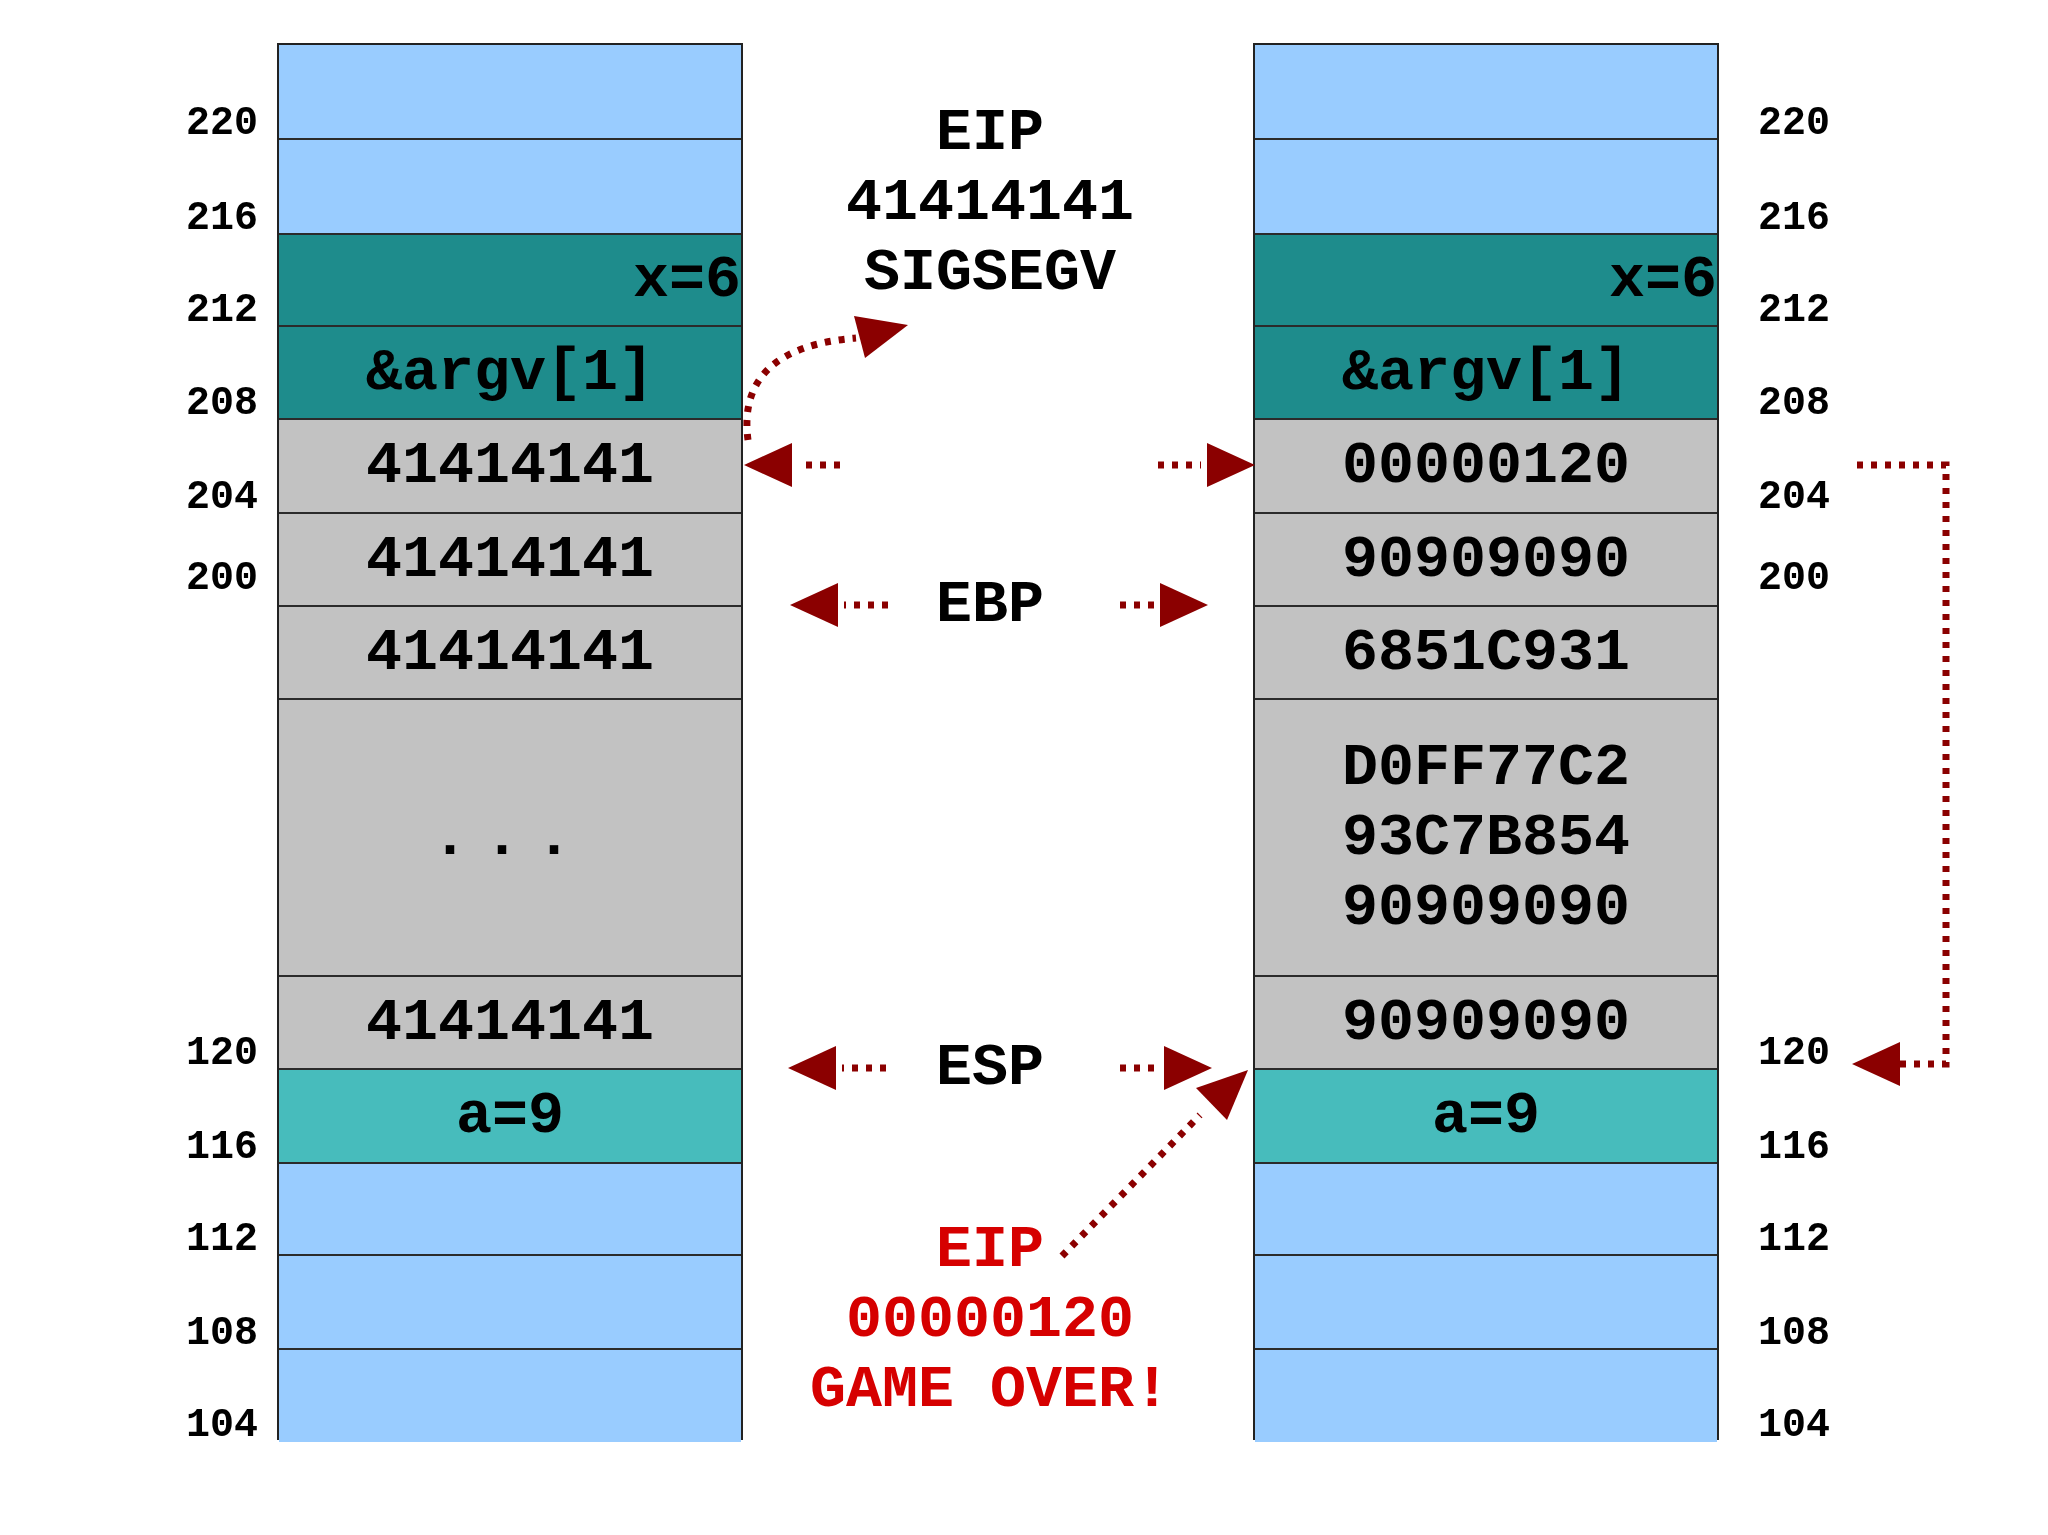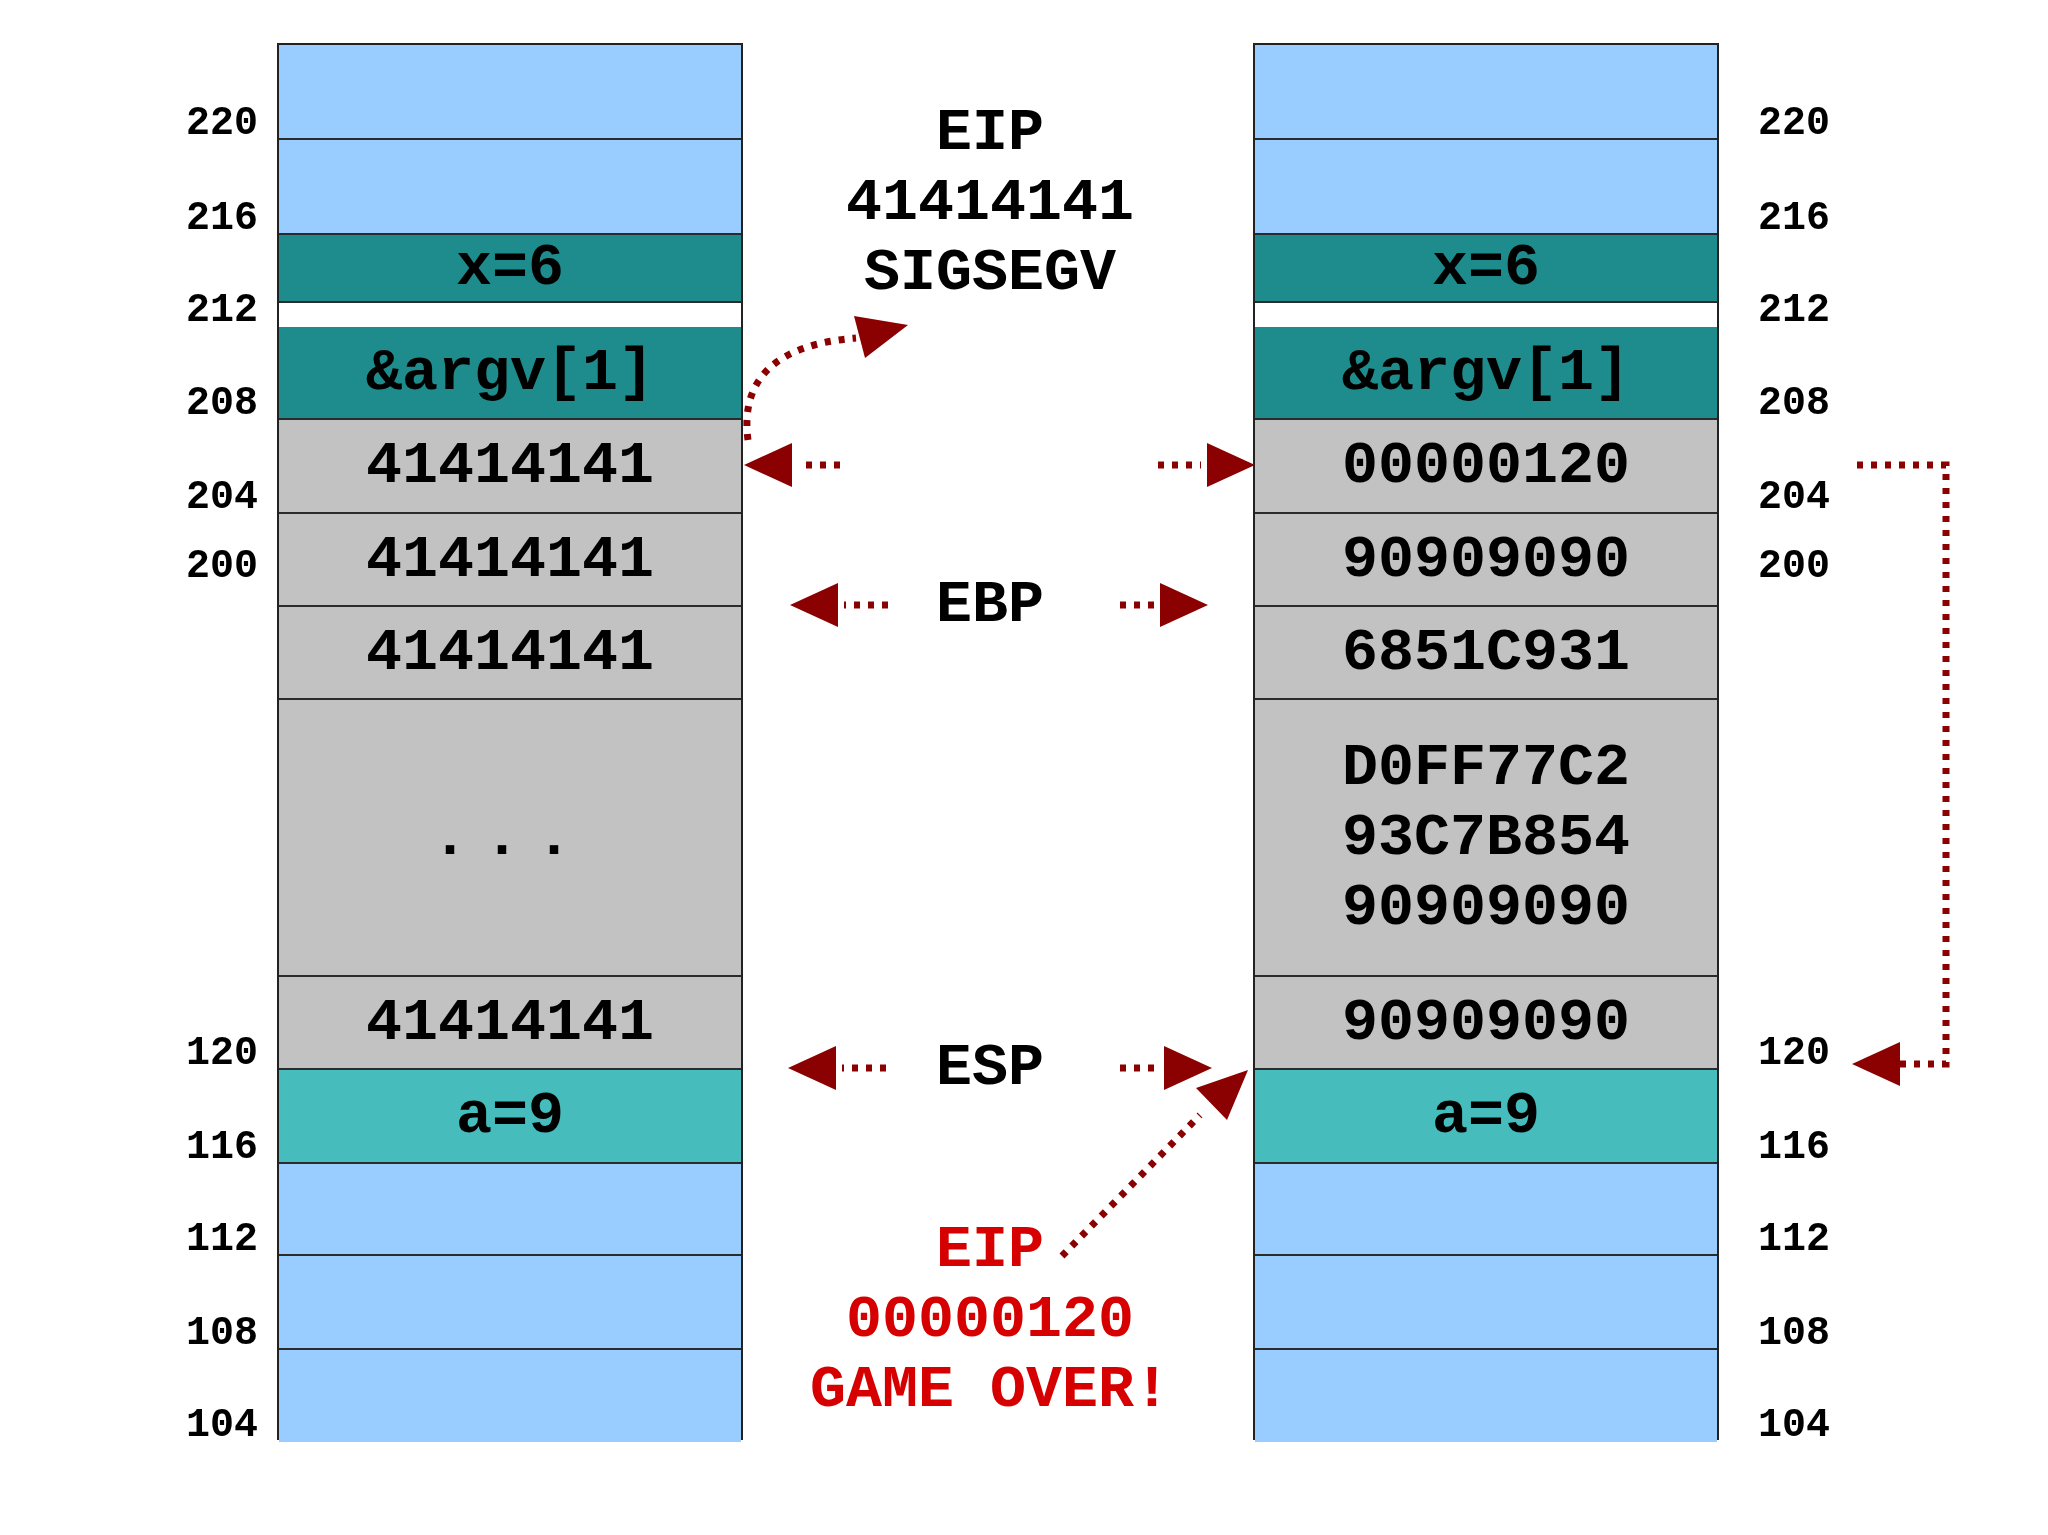--- a/index.html
+++ b/index.html
@@ -21,21 +21,21 @@
   .col-right{left:1253px;}
   .row{
     position:absolute;left:0;width:100%;box-sizing:border-box;
     display:flex;align-items:center;justify-content:center;
     font-size:60px;line-height:62px;
     border-bottom:2px solid #2b2b2b;
   }
   .row:last-child{border-bottom:none;}
   .r0{top:0;height:95px;}
   .r1{top:95px;height:95px;}
-  .r2{top:190px;height:68px;}
+  .r2{top:190px;height:92px;justify-content:flex-end;}
   .r3{top:282px;height:93px;}
   .r4{top:375px;height:94px;}
   .r5{top:469px;height:93px;}
   .r6{top:562px;height:93px;}
   .r7{top:655px;height:277px;}
   .r8{top:932px;height:93px;}
   .r9{top:1025px;height:94px;}
   .r10{top:1119px;height:92px;}
   .r11{top:1211px;height:94px;}
   .r12{top:1305px;height:92px;border-bottom:none;}
@@ -45,21 +45,21 @@
   .c-gray{background:#C2C2C2;}
   .dots{letter-spacing:16px;}
   .multiline{text-align:right;line-height:70px;}
   
   .addr{
     position:absolute;font-size:40px;line-height:62px;
   }
   .al{left:118px;width:140px;text-align:right;}
   .ar{left:1758px;width:170px;text-align:left;}
   .t0{top:93px;}  .t1{top:188px;} .t2{top:280px;} .t3{top:373px;}
-  .t4{top:467px;} .t5{top:536px;} .t6{top:1023px;}.t7{top:1117px;}
+  .t4{top:467px;} .t5{top:548px;} .t6{top:1023px;}.t7{top:1117px;}
   .t8{top:1209px;}.t9{top:1303px;}.t10{top:1395px;}
   
   .mid{
     position:absolute;left:690px;width:600px;text-align:center;
     font-size:60px;line-height:70px;
   }
   .m-crash{top:98px;}
   .m-rtn{top:430px;}
   .m-ebp{top:570px;}
   .m-esp{top:1033px;}

